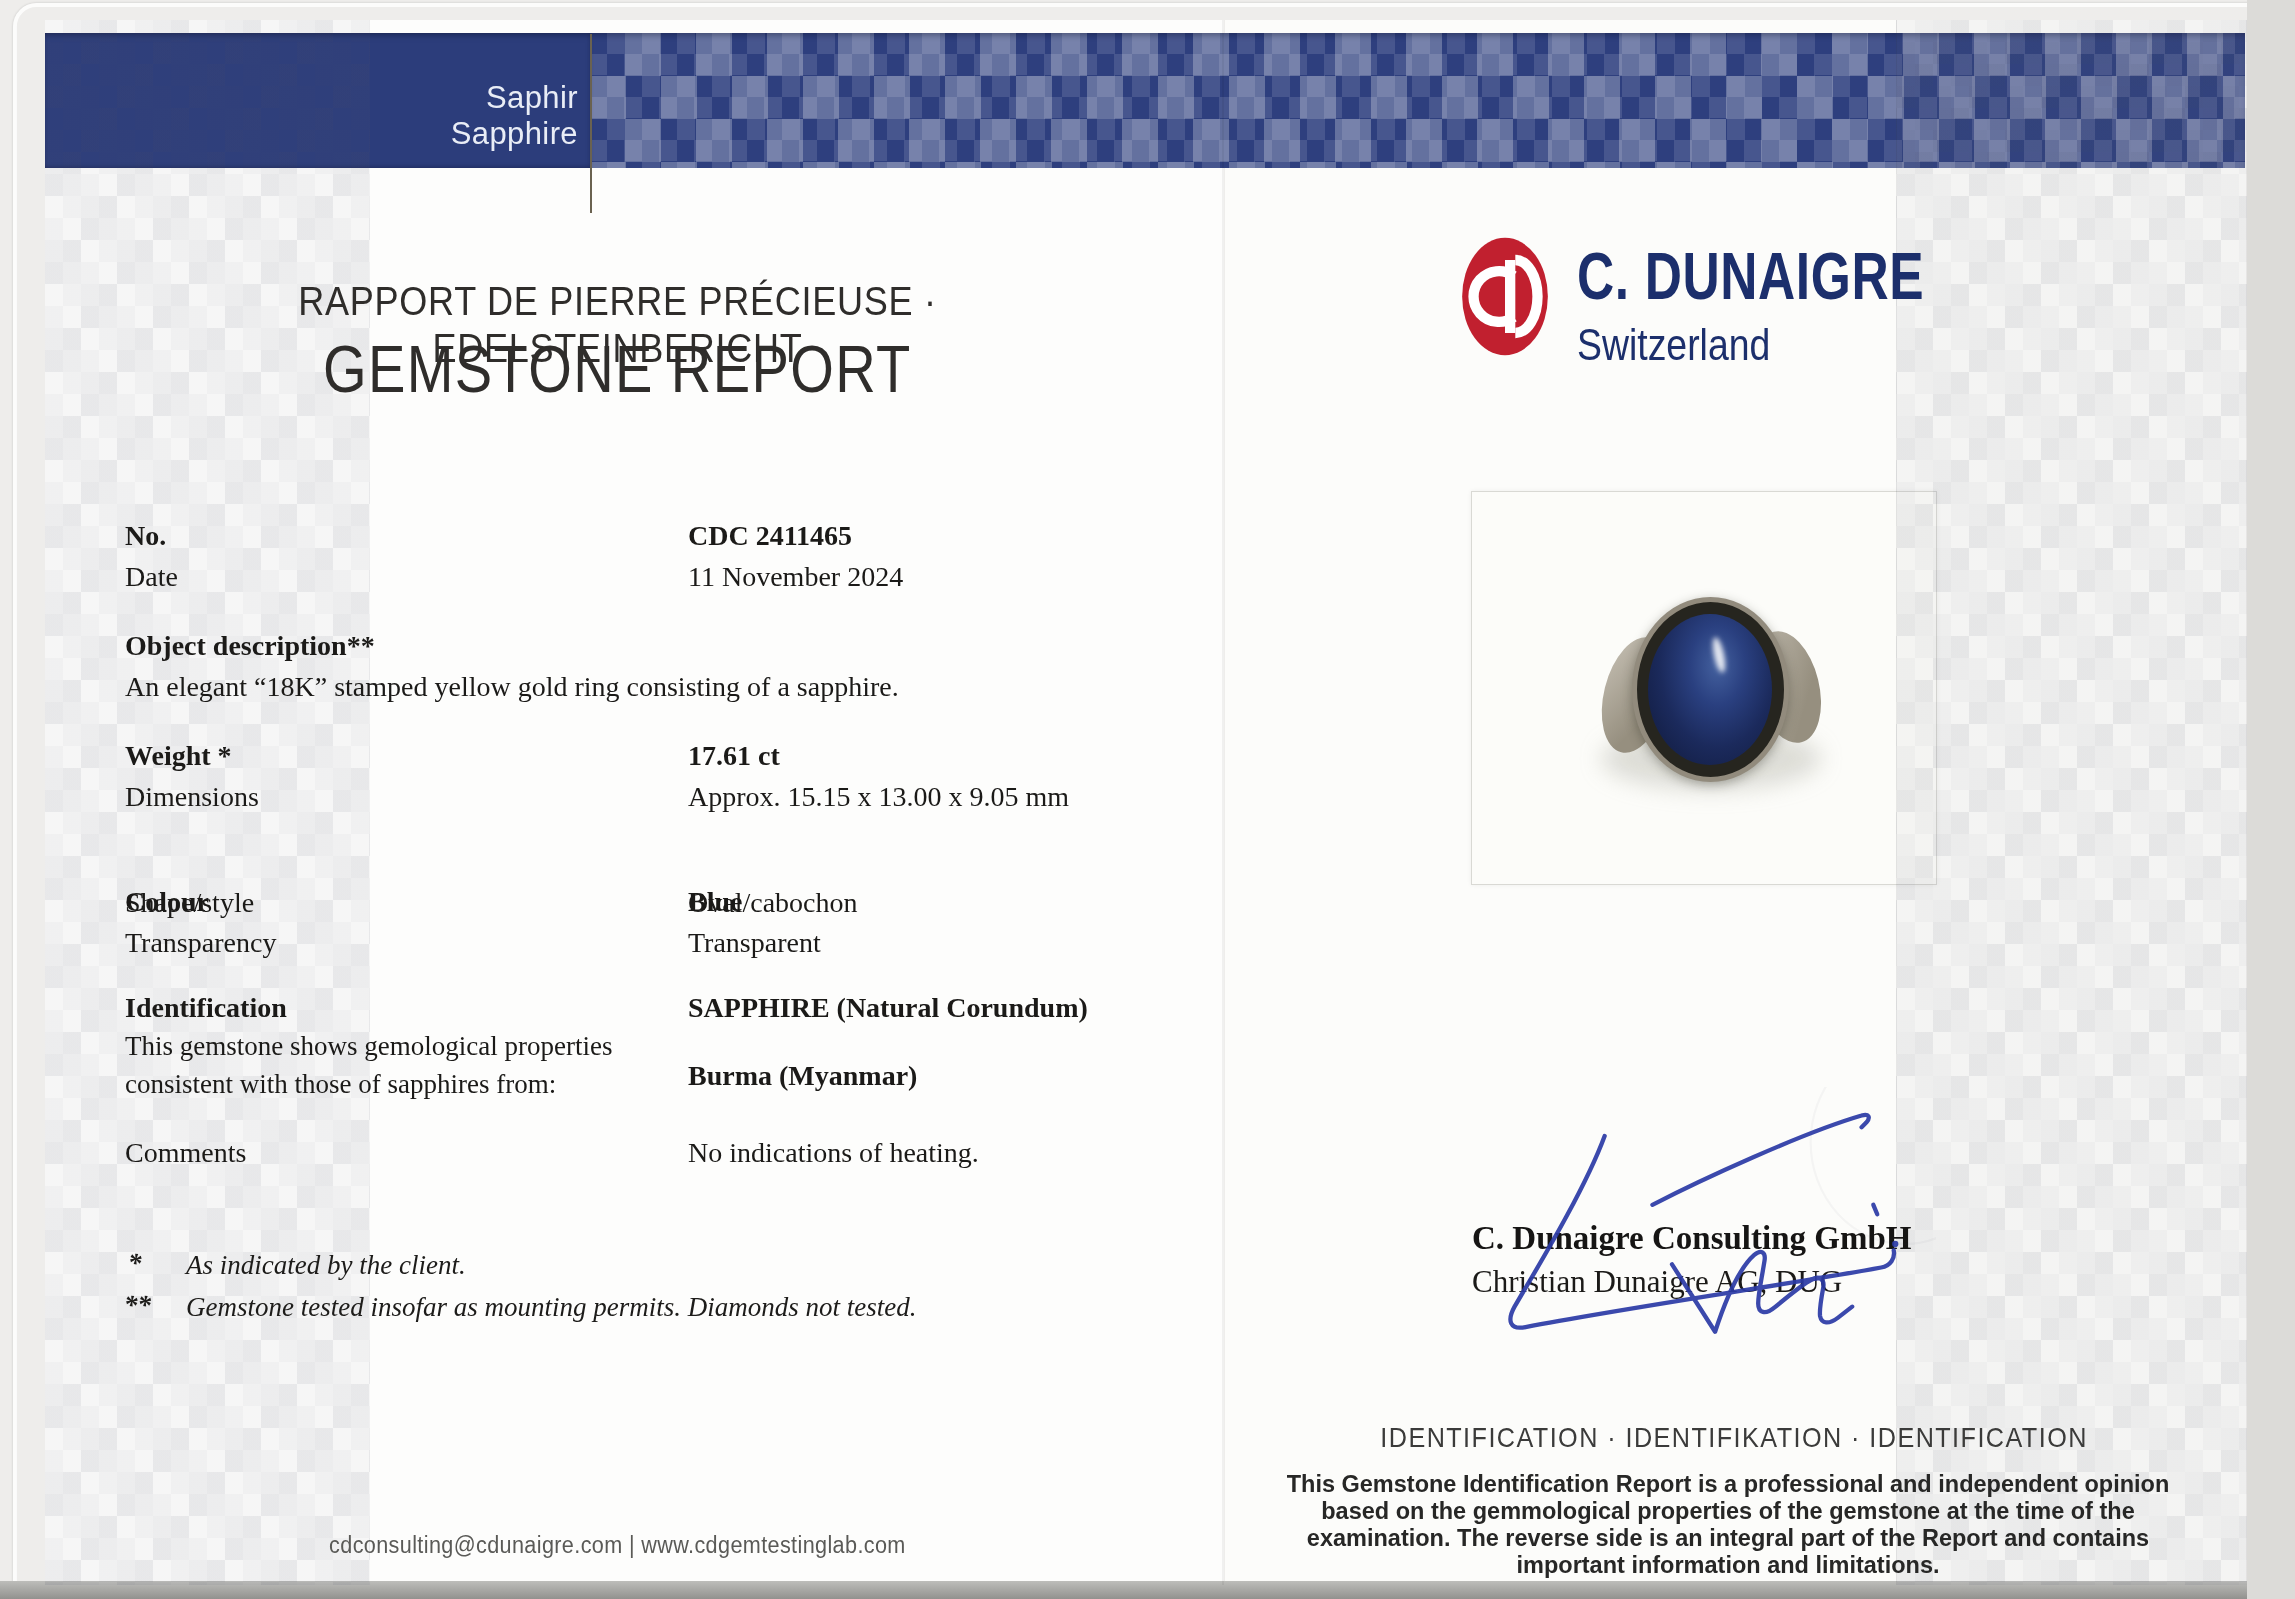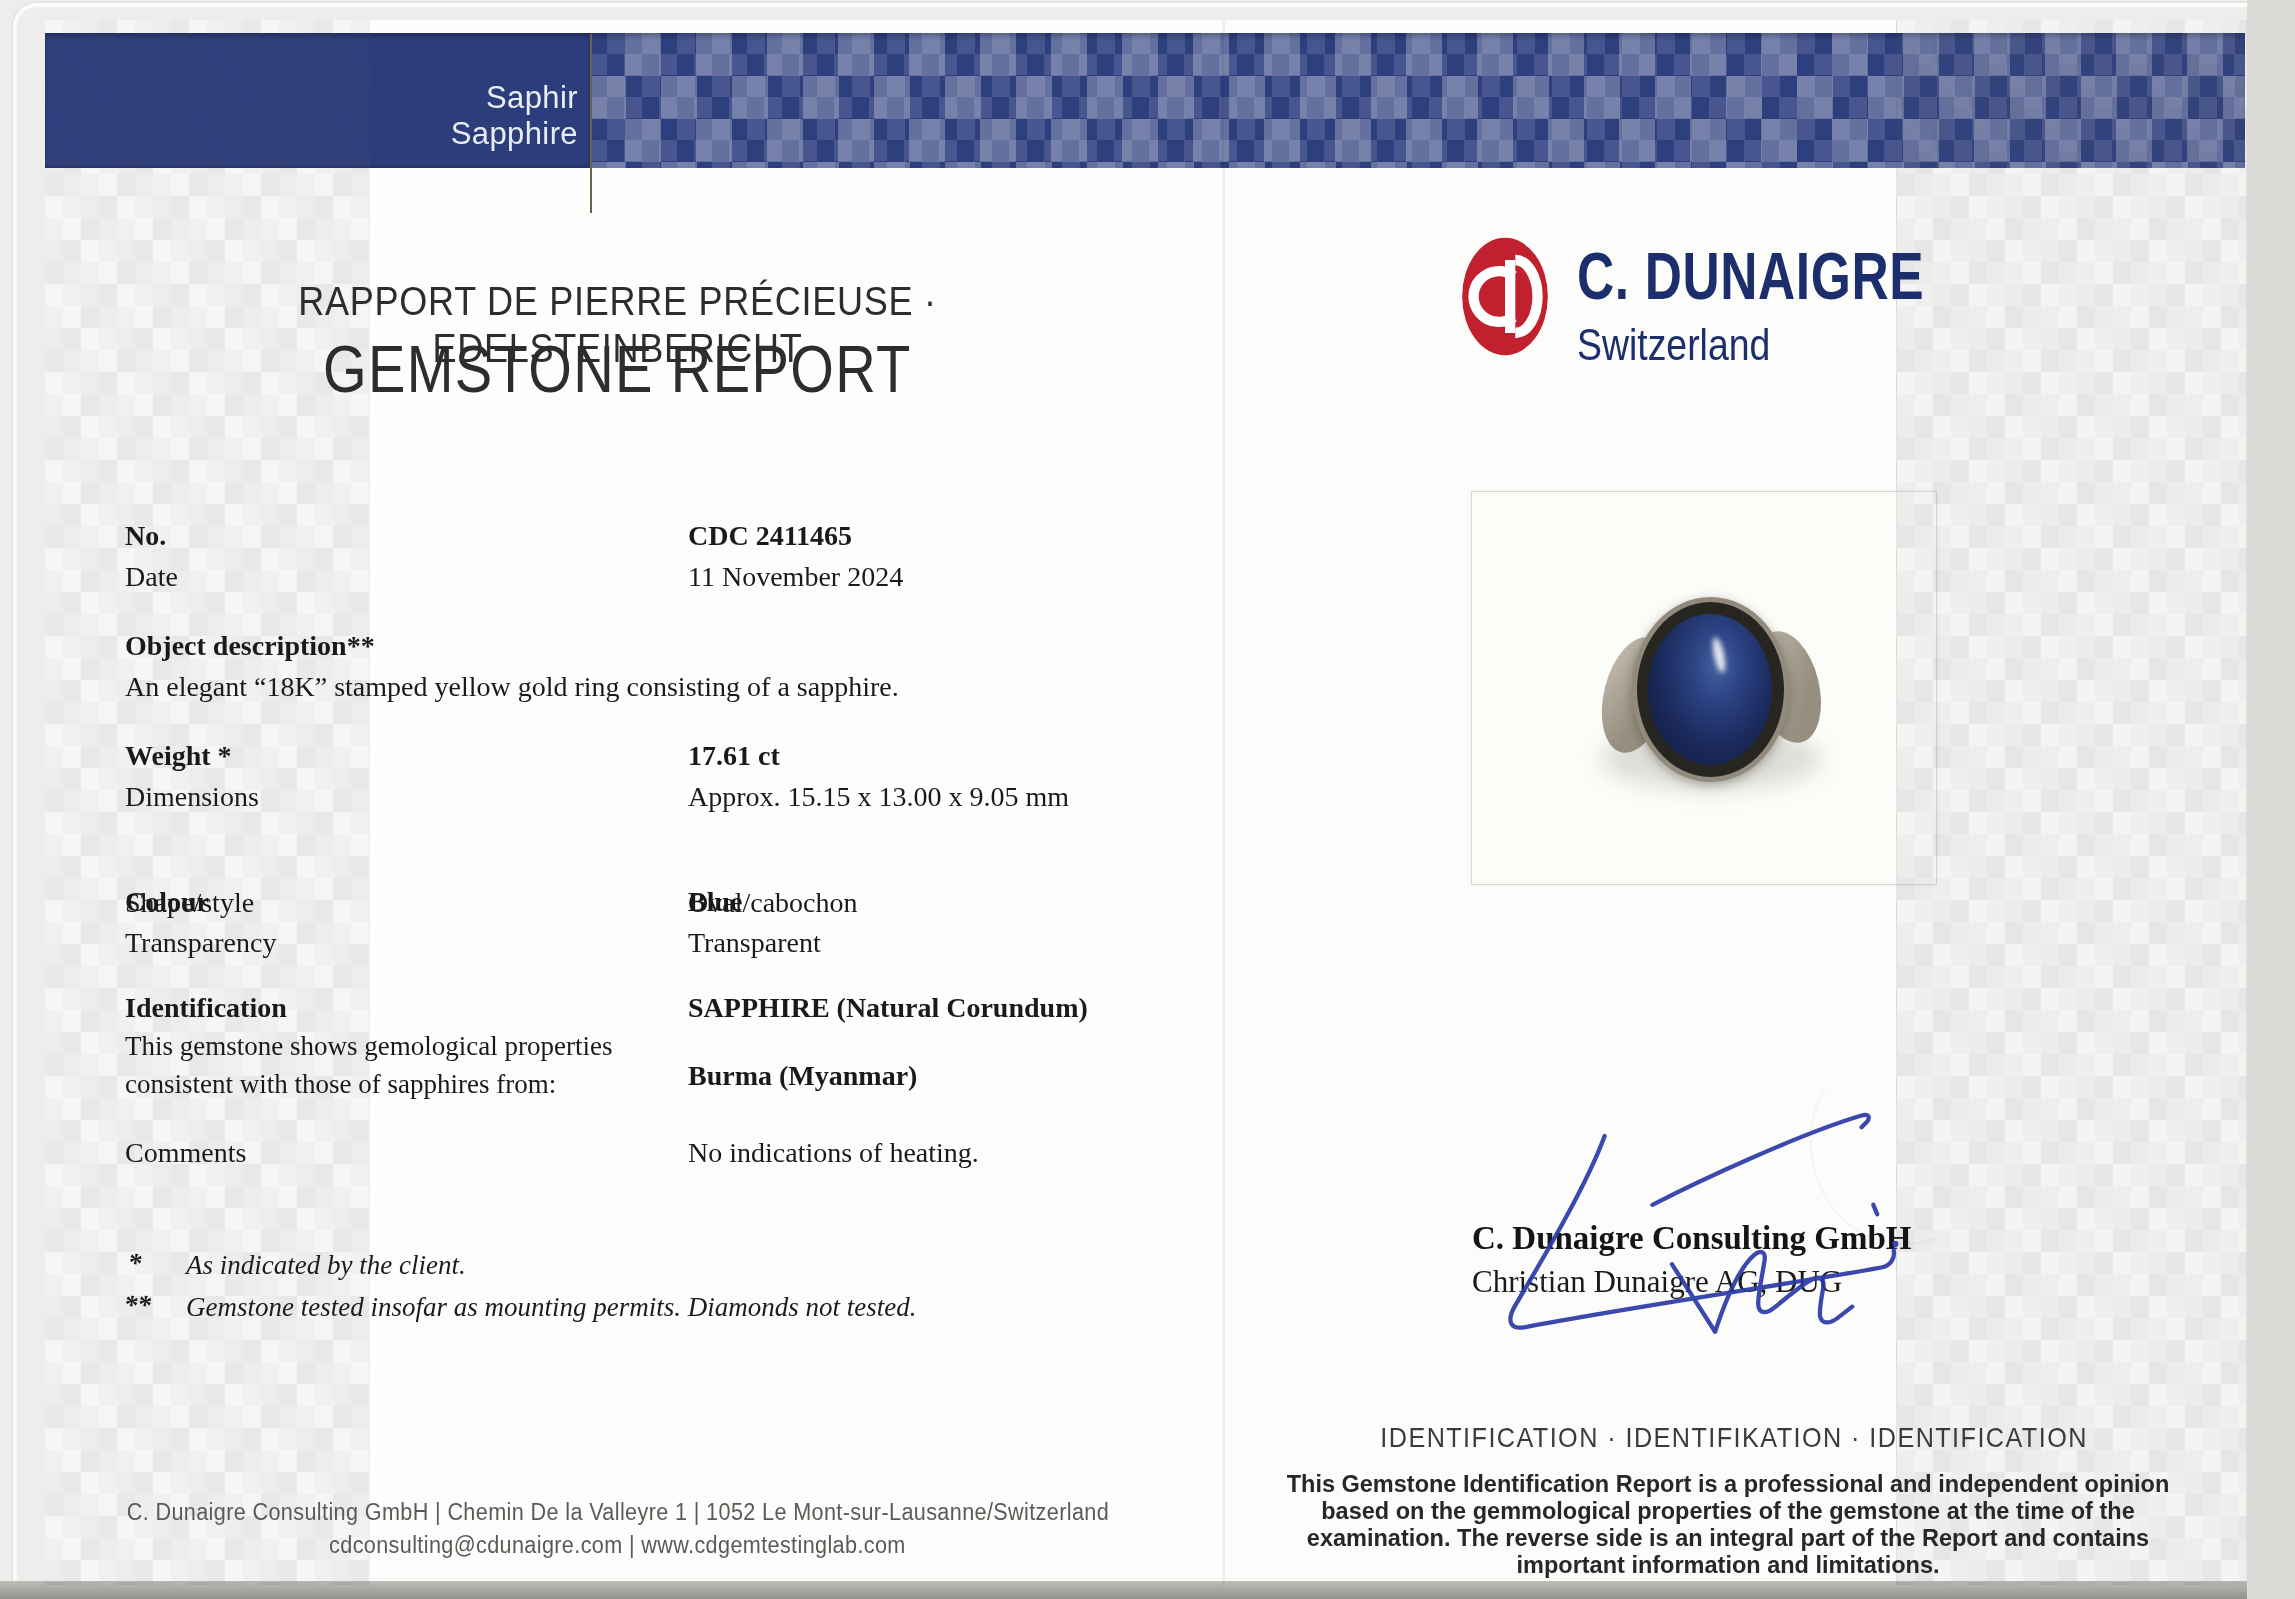--- a/index.html
+++ b/index.html
@@ -151,23 +151,20 @@
   <div class="f b c2 r12">Burma (Myanmar)</div>
 
   <div class="f c1 r13">Comments</div>
   <div class="f c2 r13">No indications of heating.</div>
 
   <div class="fn fn-mark fnm1">*</div>
   <div class="fn fnt1">As indicated by the client.</div>
   <div class="fn fn-mark fnm2">**</div>
   <div class="fn fnt2">Gemstone tested insofar as mounting permits. Diamonds not tested.</div>
 
-  <div class="footer-wrap fo1">
-    <span>C. Dunaigre Consulting GmbH | Chemin De la Valleyre 1 | 1052 Le Mont-sur-Lausanne/Switzerland</span>
-  </div>
   <div class="footer-wrap fo2">
     <span>cdconsulting@cdunaigre.com | www.cdgemtestinglab.com</span>
   </div>
 
   <div class="logo-mark">
     <svg viewBox="0 0 110 150" width="88" height="119">
       <ellipse cx="55" cy="75" rx="54" ry="74" fill="#c1202f"></ellipse>
       <path d="M 66 49 A 32 32 0 1 0 66 101" stroke="#ffffff" stroke-width="13" fill="none"></path>
       <rect x="55" y="29" width="13" height="92" fill="#ffffff"></rect>
       <clipPath id="dclip">

